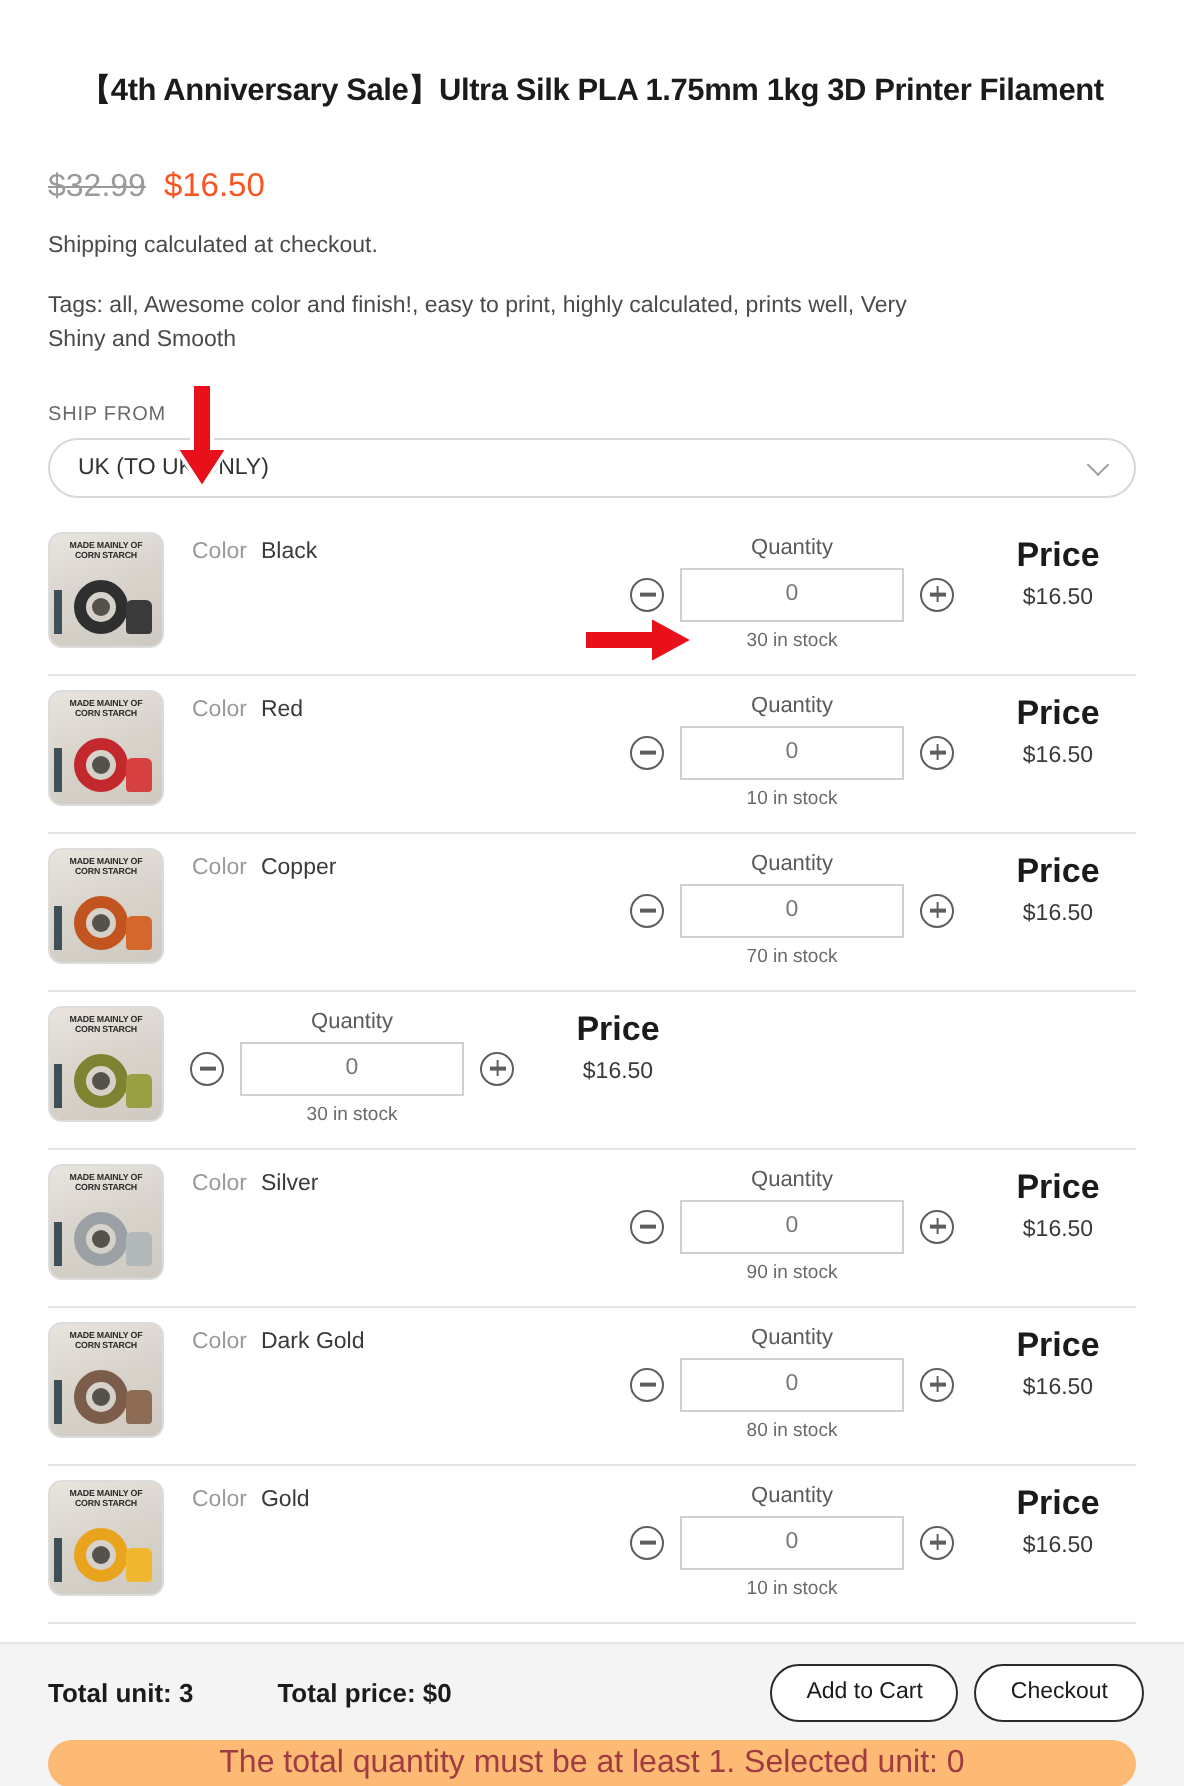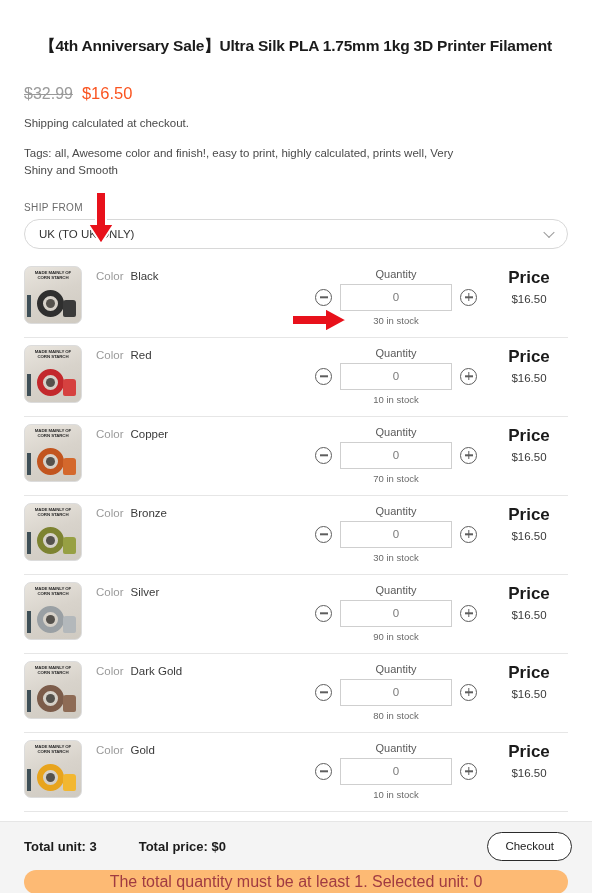--- a/index.html
+++ b/index.html
@@ -225,21 +225,20 @@
           <div class="price-val">$16.50</div>
         </div>
       </div>
       <div class="row">
         <div class="thumb">
           <div class="lamp"></div>
           <div class="banner">MADE MAINLY OF CORN STARCH</div>
           <div class="spool" style="border-color:#7d8331"></div>
           <div class="figure" style="background:#97a043"></div>
         </div>
-        <div class="color-cell"><span class="color-key">Color</span><span class="color-val">Bronze</span></div>
         <div class="qty-cell">
           <div class="qty-label">Quantity</div>
           <div class="qty-ctrl">
             <div class="circ"></div>
             <input class="qty-input" type="text" value="0" style="">
             <div class="circ plus"></div>
           </div>
           <div class="stock">30 in stock</div>
         </div>
         <div class="price-cell">
@@ -313,20 +312,21 @@
           <div class="price-val">$16.50</div>
         </div>
       </div>
     </div>
 
   <div class="footer">
     <div class="footer-top">
       <span class="total-unit">Total unit: 3</span>
       <span class="total-price">Total price:  $0</span>
       <span class="spacer"></span>
+      <button class="btn">Add to Cart</button>
       <button class="btn">Checkout</button>
     </div>
     <div class="error-banner">The total quantity must be at least 1. Selected unit: 0</div>
   </div>
 
   <div class="ann" style="left:86px; top:180px;">
     <svg width="30" height="56" viewBox="0 0 30 56">
       <polygon points="10,0 20,0 20,32 28,32 15,52 2,32 10,32" fill="#e8111b" stroke="#ffffff" stroke-width="2"></polygon>
     </svg>
   </div>

